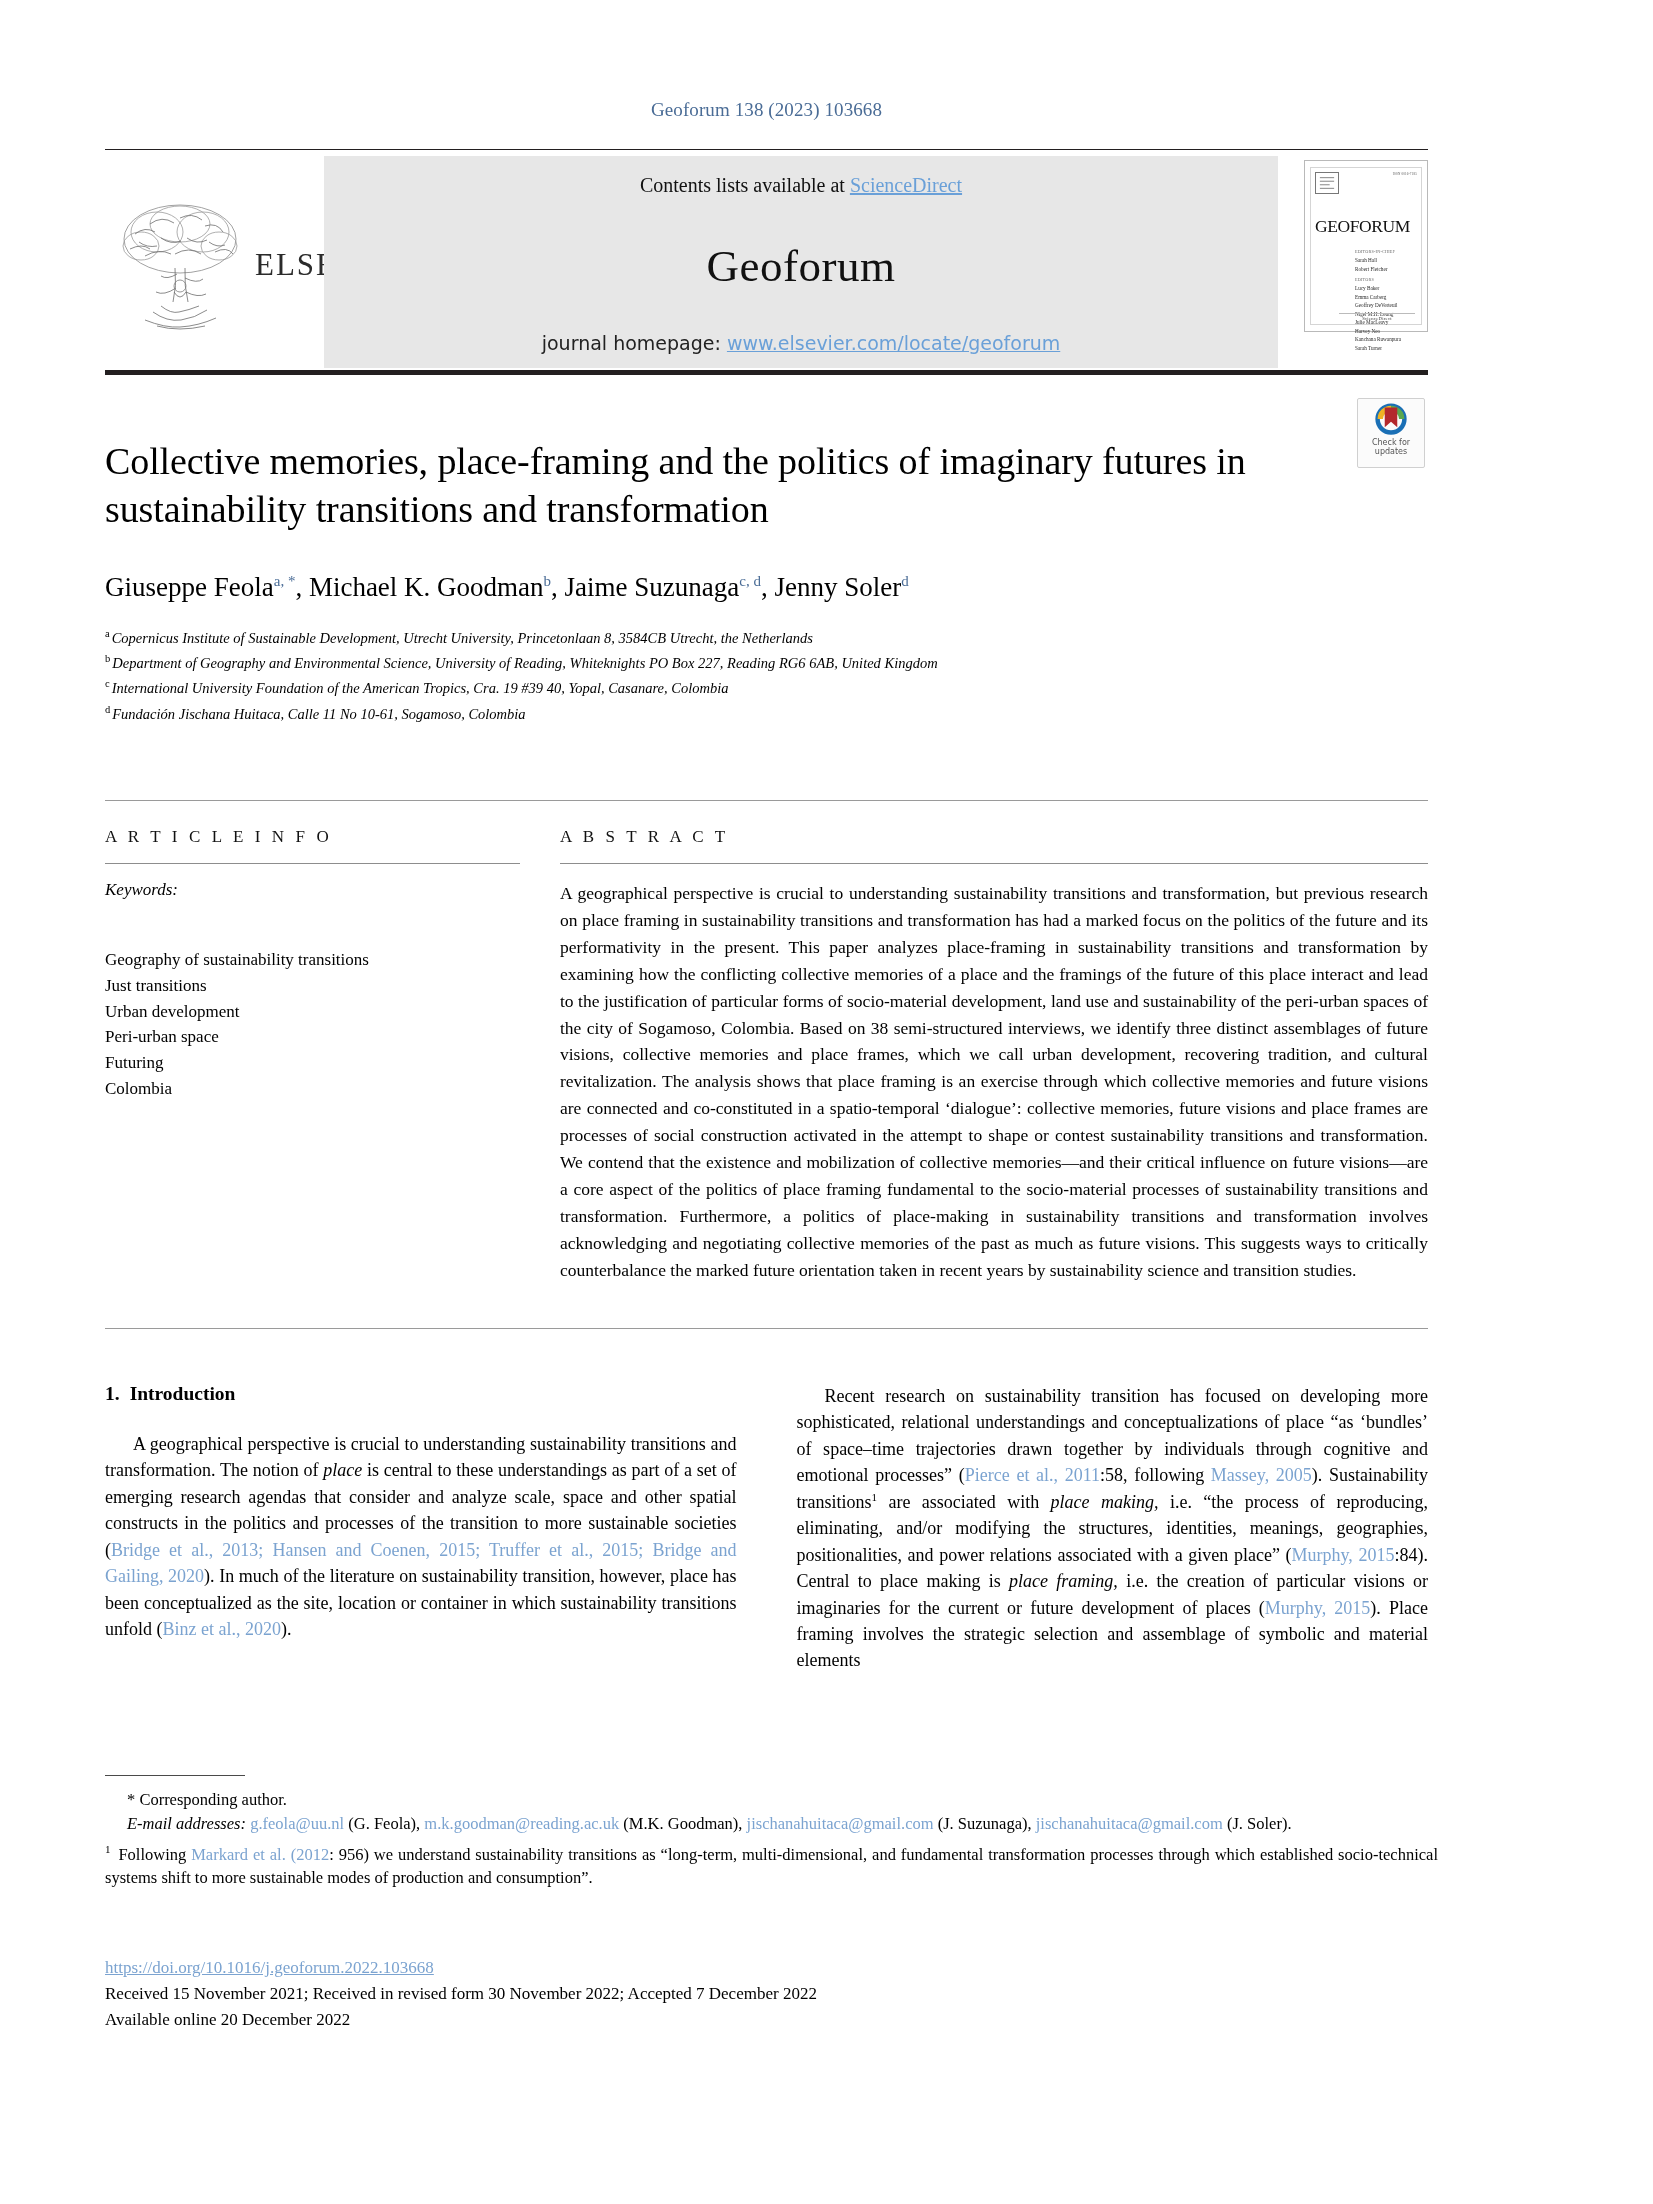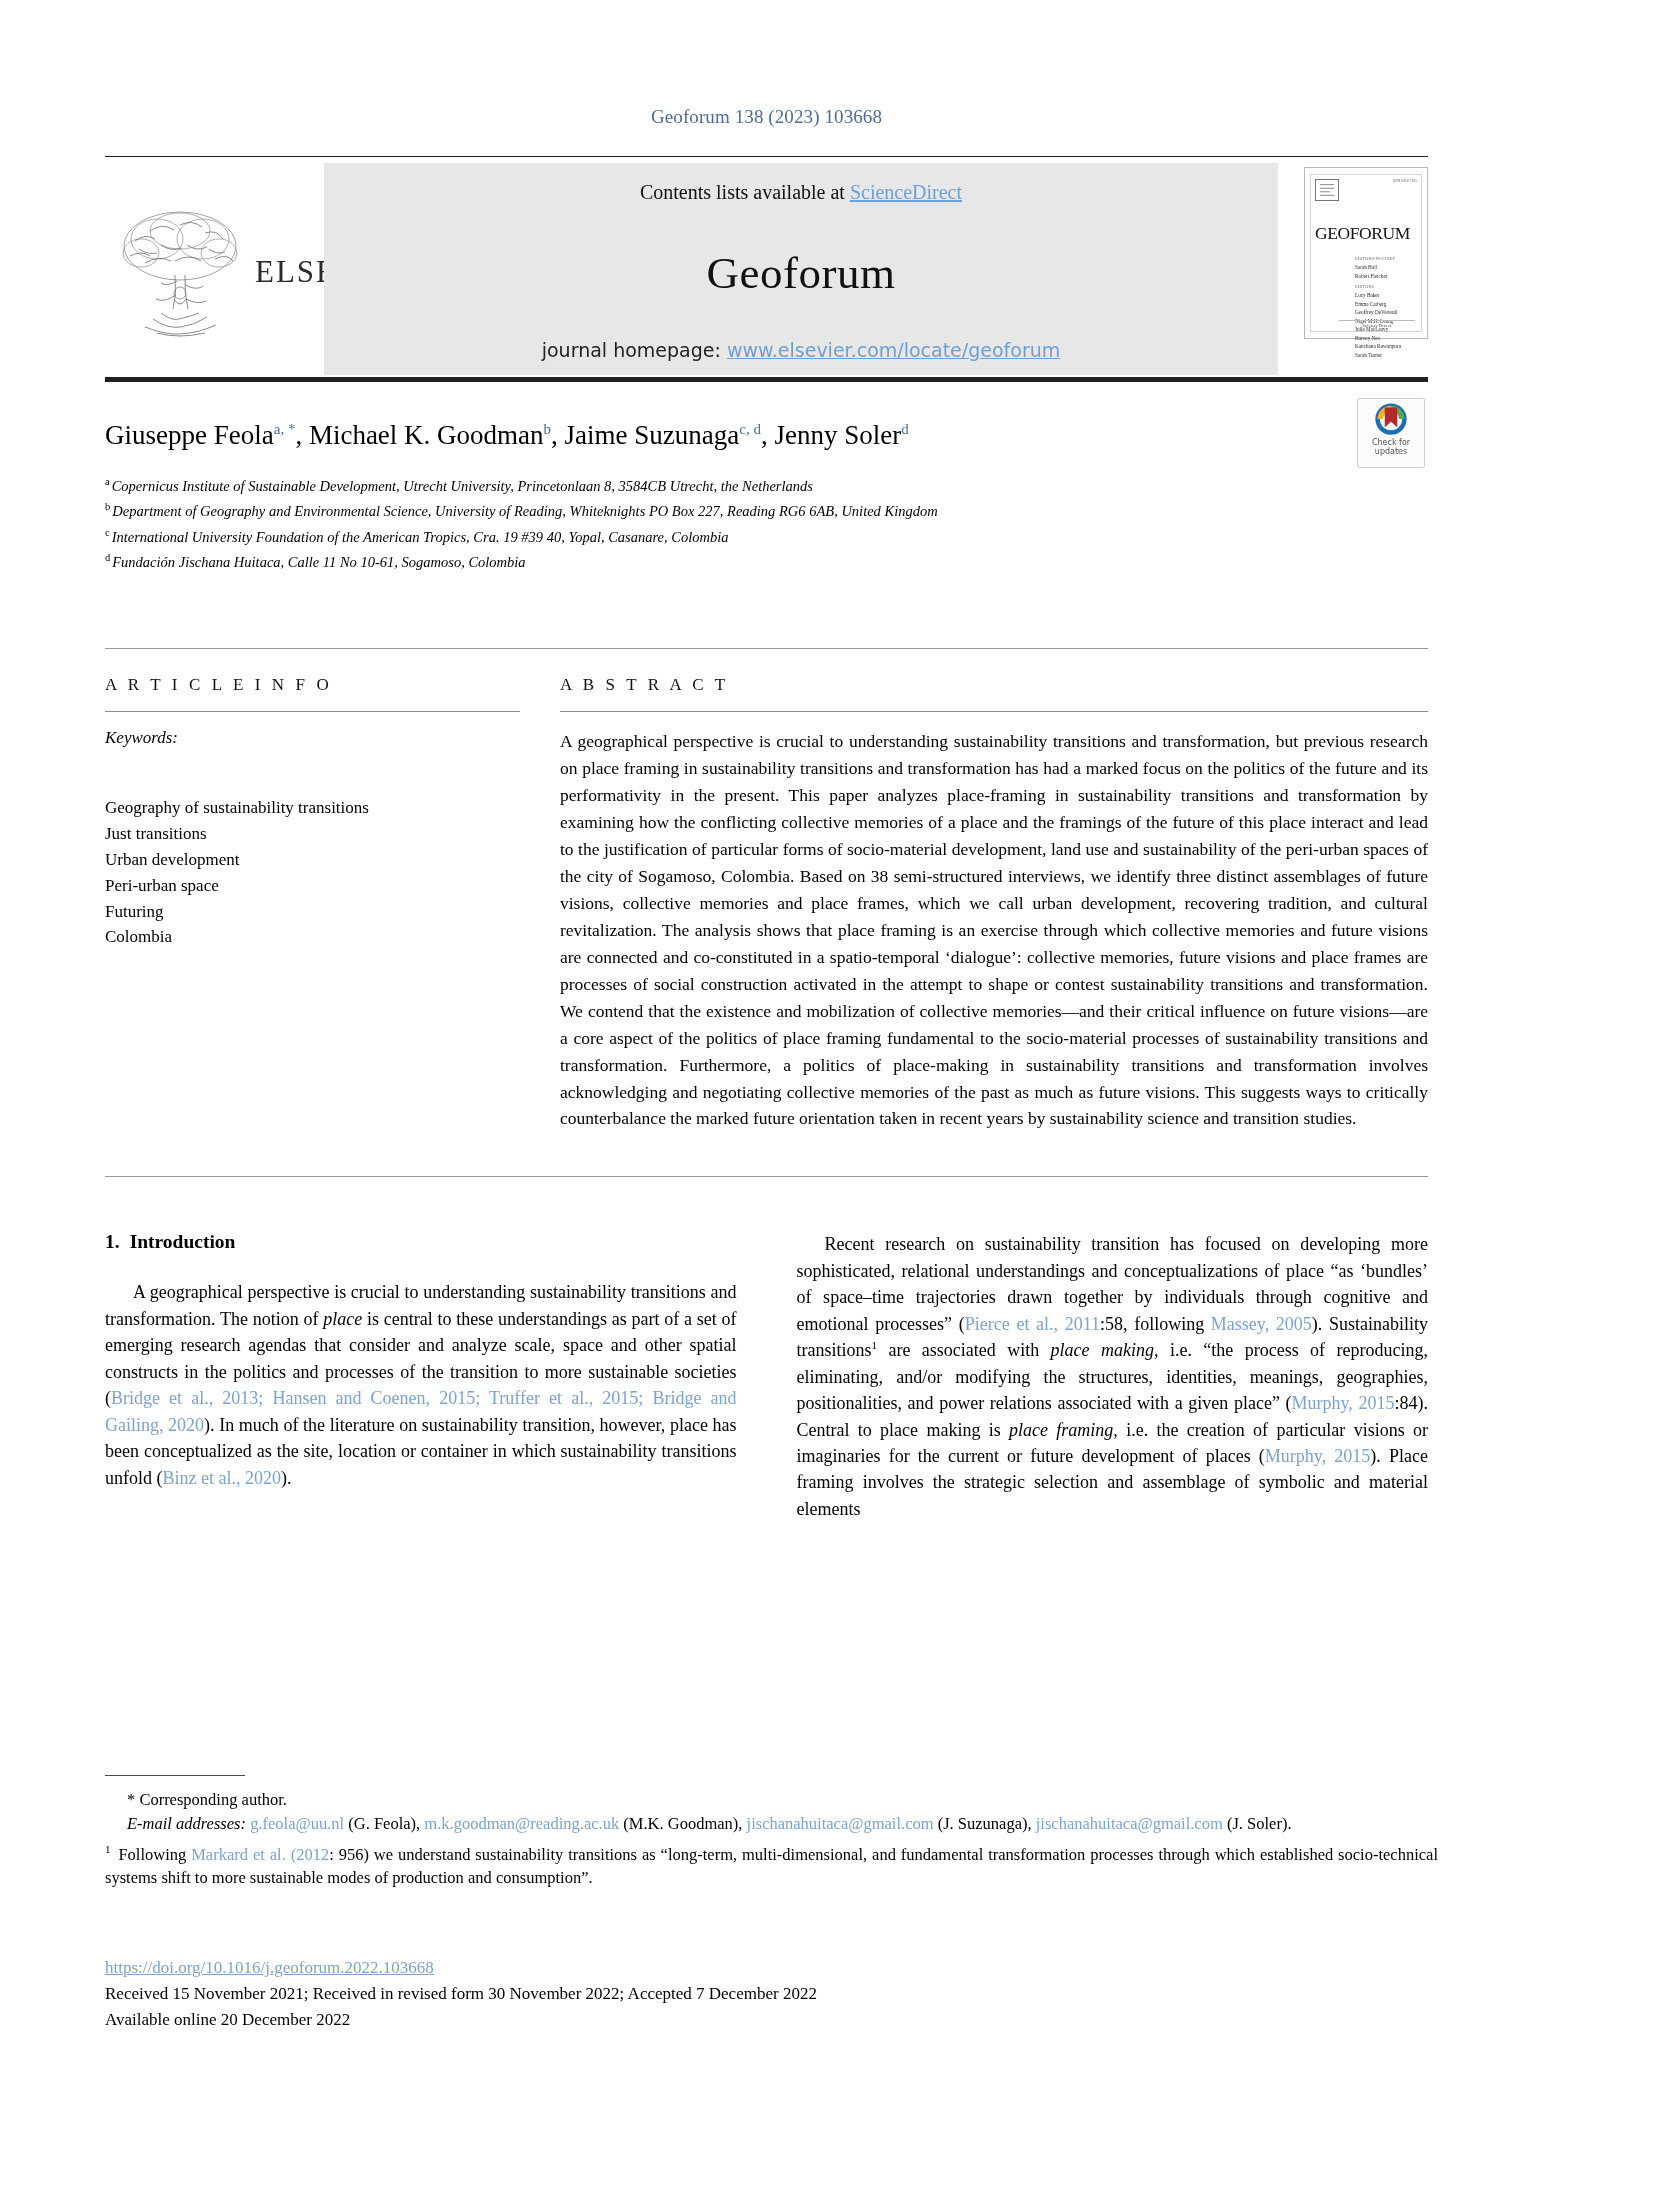--- a/index.html
+++ b/index.html
@@ -13,21 +13,21 @@
     font-family: "Liberation Serif", "DejaVu Serif", serif;
     color: #000000;
     position: relative;
     overflow: hidden;
   }
   .page {
     position: relative;
     width: 1533px;
     height: 2204px;
     box-sizing: border-box;
-    padding: 16px 105px;
+    padding: 9px 105px;
   }
 
   
   .running-head {
     text-align: center;
     font-size: 19px;
     color: #4a6c96;
     padding-top: 90px;
     letter-spacing: .1px;
   }
@@ -387,20 +387,21 @@
       <path d="M5 18 a15 15 0 0 1 15 -15 l0 6 a9 9 0 0 0 -9 9 z" fill="#f0b323"></path>
       <path d="M20 3 a15 15 0 0 1 15 15 l-6 0 a9 9 0 0 0 -9 -9 z" fill="#5aa84f"></path>
       <path d="M13 5 h14 v22 l-7 -6 l-7 6 z" fill="#b3282d"></path>
     </svg>
     <div class="crossmark-text">
       <div>Check for</div>
       <div>updates</div>
     </div>
   </div>
 
+  <h1 class="article-title">Collective memories, place-framing and the politics of imaginary futures in sustainability transitions and transformation</h1>
 
   <div class="authors">
     <span>Giuseppe Feola</span><sup>a, *</sup>,
     <span>Michael K. Goodman</span><sup>b</sup>,
     <span>Jaime Suzunaga</span><sup>c, d</sup>,
     <span>Jenny Soler</span><sup>d</sup>
   </div>
 
   <div class="affiliations">
     <div><sup>a</sup><span>Copernicus Institute of Sustainable Development, Utrecht University, Princetonlaan 8, 3584CB Utrecht, the Netherlands</span></div>

